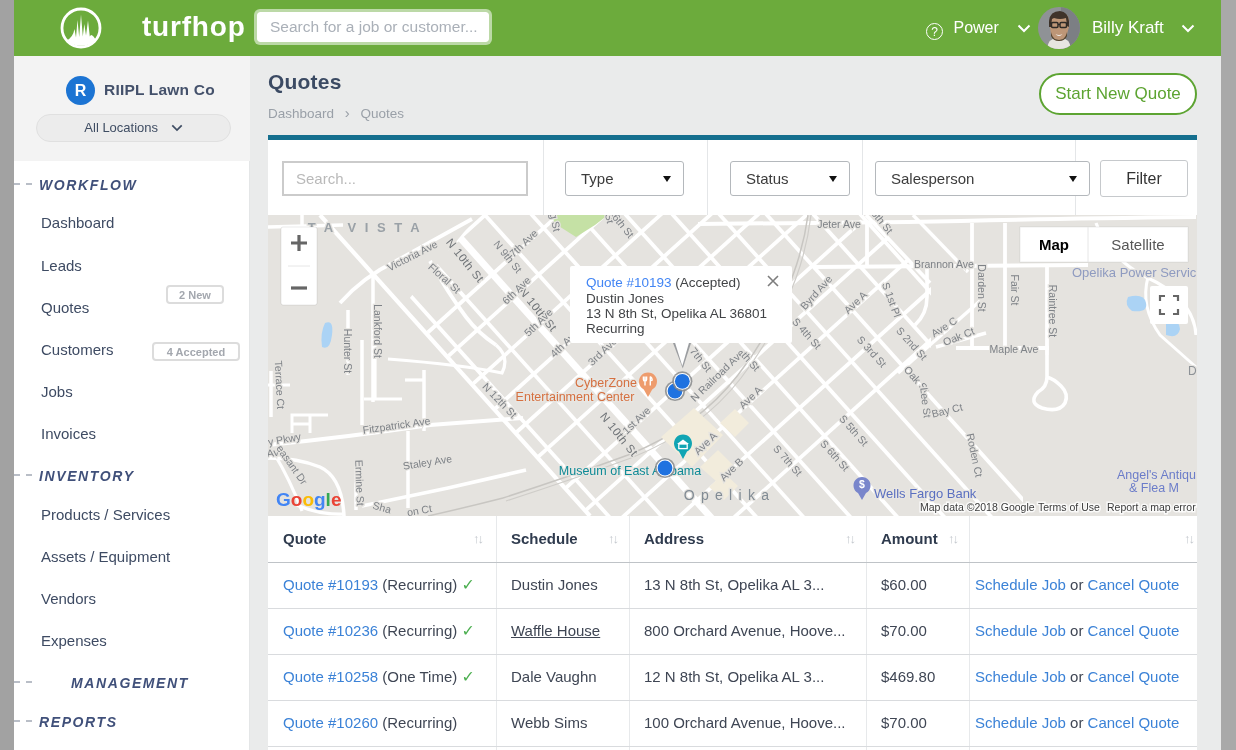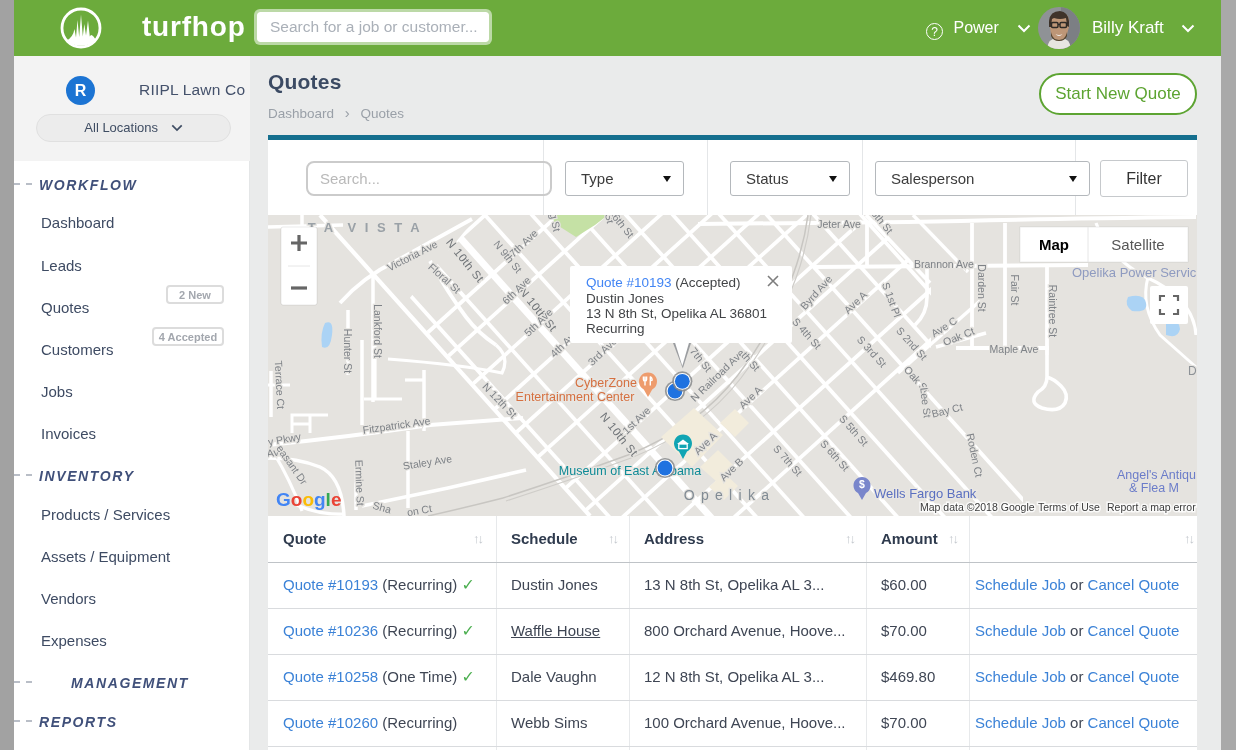--- a/index.html
+++ b/index.html
@@ -14,37 +14,37 @@
 
 #topbar { left:14px; top:0; width:1207px; height:56px; background:#6cab3c; z-index:10; }
 #tsearch { left:254px; top:9px; width:238px; height:36px; background:#fff; border:3px solid rgba(255,255,255,0.55); border-radius:6px; color:#aab0b8; font-size:15.5px; line-height:30px; padding-left:13px; background-clip:padding-box; }
 #helpwrap { left:926px; top:0; height:56px; color:#fff; font-size:16px; line-height:56px; }
 #bkname { left:1092px; top:0; height:56px; color:#fff; font-size:17px; line-height:56px; }
 
 
 #sidebar { left:14px; top:56px; width:236px; height:694px; background:#fff; border-right:1px solid #e4e6e7; }
 #sbtop { left:14px; top:56px; width:236px; height:105px; background:#f3f3f3; }
 #rlogo { left:66px; top:76px; width:29px; height:29px; border-radius:50%; background:#1c74d3; color:#fff; font-size:16px; font-weight:bold; text-align:center; line-height:29px; }
-#rname { left:104px; top:81px; font-size:15.5px; font-weight:normal; color:#44516b; letter-spacing:.2px;margin-left:35px;}
+#rname { left:104px; top:81px; font-size:15.5px; font-weight:bold; color:#44516b; letter-spacing:.2px;}
 #allloc { left:36px; top:114px; width:195px; height:28px; background:#ececec; border:1px solid #e0e0e0; border-radius:14px; text-align:center; font-size:13px; color:#3f4d63; line-height:26px; }
 .shead { font-size:14px; font-weight:bold; letter-spacing:1.6px; color:#40507a;font-style:italic; }
 .shead .dash { position:absolute; left:-25px; top:6px; width:18px; border-top:2px dashed #b9bec7; }
 .navitem { left:41px; font-size:15px; color:#3e4b63; }
 .badge { border:2px solid #dcdcdc; border-radius:4px; color:#a3a7ae; font-size:11px; font-weight:bold; text-align:center;margin-top:28px; }
 
 
 #title { left:268px; top:70px; font-size:21px; font-weight:bold; color:#3b4a63; letter-spacing:.2px; }
 #crumb { left:268px; top:104px; font-size:13.5px; color:#9aa0a8; }
 #crumb .sep { color:#9aa0a8; padding:0 7px; font-size:15px;}
 #startbtn { left:1039px; top:73px; width:158px; height:42px; border:2px solid #5da432; border-radius:21px; background:#fff; color:#5da432; font-size:17px; text-align:center; line-height:38px; }
 
 
 #card { left:268px; top:135px; width:929px; height:615px; background:#fff; border-top:5px solid #156f8e; }
 .vsep { width:1px; background:#e4e6e8; top:140px; height:75px; }
-#fsearch { left:282px; top:161px; width:246px; height:35px; border:2px solid #cbcbcb; border-radius:8px; font-size:15px; color:#b9b9b9; line-height:31px; padding-left:12px;margin-left:24px; }
+#fsearch { left:282px; top:161px; width:246px; height:35px; border:2px solid #cbcbcb; border-radius:0; font-size:15px; color:#b9b9b9; line-height:31px; padding-left:12px; }
 .sel { top:161px; height:35px; border:1px solid #b4b8bc; border-radius:3px; background:#fff; font-size:15px; color:#3c3c3c; line-height:33px; padding-left:15px; }
 .sel .arr { position:absolute; right:12px; top:14px; width:0; height:0; border-left:4.5px solid transparent; border-right:4.5px solid transparent; border-top:6px solid #111; }
 #filterbtn { left:1100px; top:160px; width:88px; height:37px; border:1px solid #c6c9cc; border-radius:3px; background:#fff; font-size:16px; color:#333; text-align:center; line-height:35px; }
 
 
 #table { left:268px; top:516px; width:929px; height:234px; background:#fff; font-size:15px; }
 .hrow { position:absolute; left:0; width:929px; height:1px; background:#d9dbde; }
 .vline { position:absolute; top:0; width:1px; height:234px; background:#e7e9eb; }
 .th { position:absolute; top:0; height:46px; line-height:46px; font-weight:bold; color:#2f3b4e; }
 .td { position:absolute; height:46px; line-height:46px; color:#3f4654; white-space:nowrap; }
@@ -105,21 +105,21 @@
   <svg width="12" height="8" viewBox="0 0 14 9" style="margin-left:9px;">
       <path d="M1.5 1.5 L7 7 L12.5 1.5" stroke="#3f4d63" stroke-width="2" fill="none"></path>
     </svg>
 </div>
 
 <div class="abs shead" style="left:39px;top:177px;"><span class="dash"></span>WORKFLOW</div>
 <div class="abs navitem" style="top:214px;">Dashboard</div>
 <div class="abs navitem" style="top:257px;">Leads</div>
 <div class="abs badge" style="left:166px;top:257px;width:58px;height:19px;line-height:16px;">2 New</div>
 <div class="abs navitem" style="top:299px;">Quotes</div>
-<div class="abs badge" style="left:152px;top:299px;width:72px;height:19px;line-height:16px;">4 Accepted</div>
+<div class="abs badge" style="left:152px;top:314px;width:88px;height:19px;line-height:16px;">4 Accepted</div>
 <div class="abs navitem" style="top:341px;">Customers</div>
 <div class="abs navitem" style="top:383px;">Jobs</div>
 <div class="abs navitem" style="top:425px;">Invoices</div>
 <div class="abs shead" style="left:39px;top:468px;"><span class="dash"></span>INVENTORY</div>
 <div class="abs navitem" style="top:506px;">Products / Services</div>
 <div class="abs navitem" style="top:548px;">Assets / Equipment</div>
 <div class="abs navitem" style="top:590px;">Vendors</div>
 <div class="abs navitem" style="top:632px;">Expenses</div>
 <div class="abs shead" style="left:39px;top:675px;padding-left:32px;"><span class="dash"></span>MANAGEMENT</div>
 <div class="abs shead" style="left:39px;top:714px;"><span class="dash"></span>REPORTS</div>

